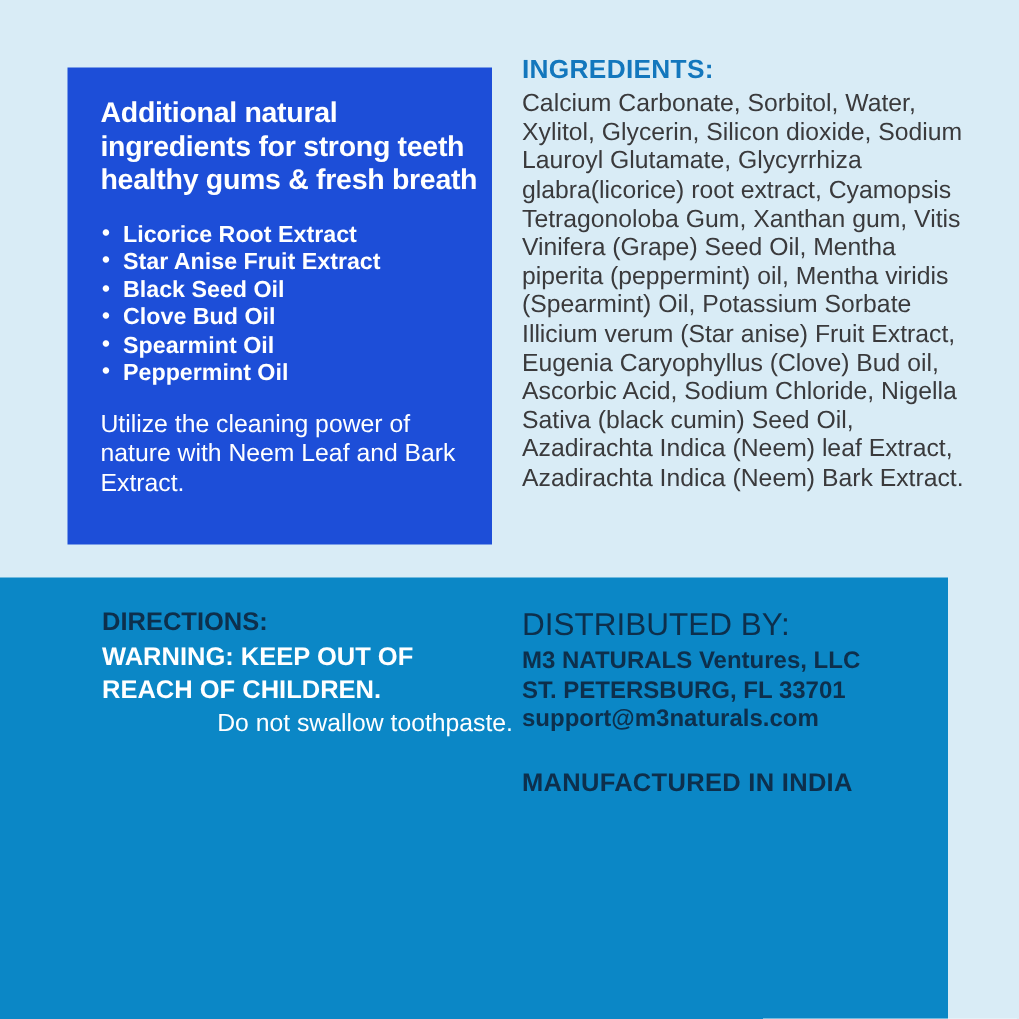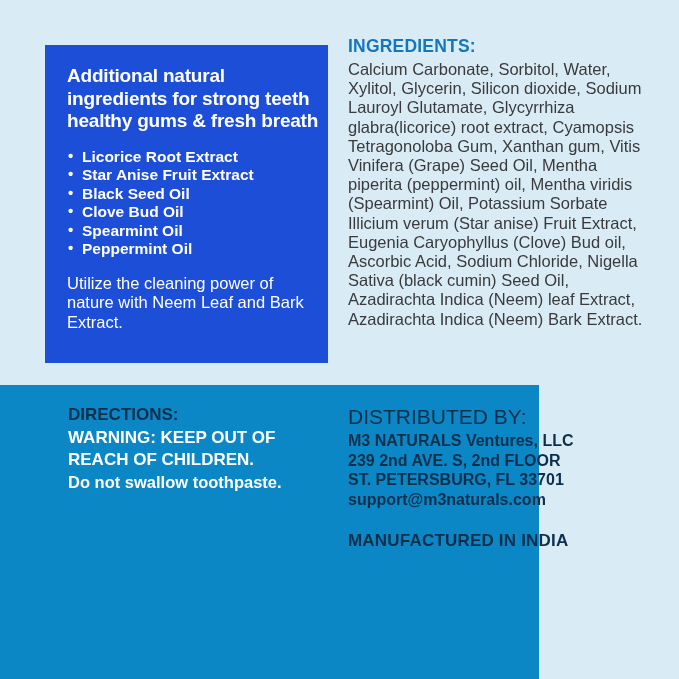--- a/index.html
+++ b/index.html
@@ -48,41 +48,41 @@
     letter-spacing: 0.2px;
   }
   .ingredients-body {
     margin: 0;
     font-size: 16.5px; font-weight: 400; line-height: 19.2px;
     color: #3a3a3c; max-width: 306px;
   }
   
   .band {
     position: absolute; left: 0; top: 385px;
-    width: 539px; height: 294px;
+    width: 632px; height: 294px;
     background: #0b87c6; color: #0d2f4c;
   }
   .directions {
     position: absolute; left: 68px; top: 20px; width: 274px;
   }
   .directions-heading {
     margin: 0 0 2px 0; font-size: 17px; font-weight: 700;
   }
   .directions-body {
     margin: 0 0 27px 0;
     font-size: 16px; font-weight: 600; line-height: 18.4px;
   }
   .warning-heading {
     margin: 0; color: #ffffff;
     font-size: 17px; font-weight: 700; line-height: 21.5px;
     max-width: 230px;
   }
   .warning-body {
     margin: 3px 0 0 0; color: #ffffff;
-    font-size: 16.5px; font-weight: 700;
+    font-size: 16.5px; font-weight: 400; text-align: right;
   }
   .distributor {
     position: absolute; left: 348px; top: 20px; width: 300px;
   }
   .distributor-heading {
     margin: 0 0 2px 0; font-size: 21px; font-weight: 400;
   }
   .distributor-line {
     margin: 0; font-size: 16px; font-weight: 600; line-height: 19.5px;
   }
@@ -118,21 +118,20 @@
 
     <div class="directions">
       <h3 class="directions-heading">DIRECTIONS:</h3>
       <h3 class="warning-heading">WARNING: KEEP OUT OF REACH OF CHILDREN.</h3>
       <p class="warning-body">Do not swallow toothpaste.</p>
     </div>
 
     <div class="distributor">
       <h3 class="distributor-heading">DISTRIBUTED BY:</h3>
       <p class="distributor-line">M3 NATURALS Ventures, LLC</p>
-      <p class="distributor-line">239 2nd AVE. S, 2nd FLOOR</p>
       <p class="distributor-line">ST. PETERSBURG, FL 33701</p>
       <p class="distributor-line">support@m3naturals.com</p>
       <h3 class="manufactured">MANUFACTURED IN INDIA</h3>
     </div>
 
   </section>
 
 </div>
 
 </body></html>

